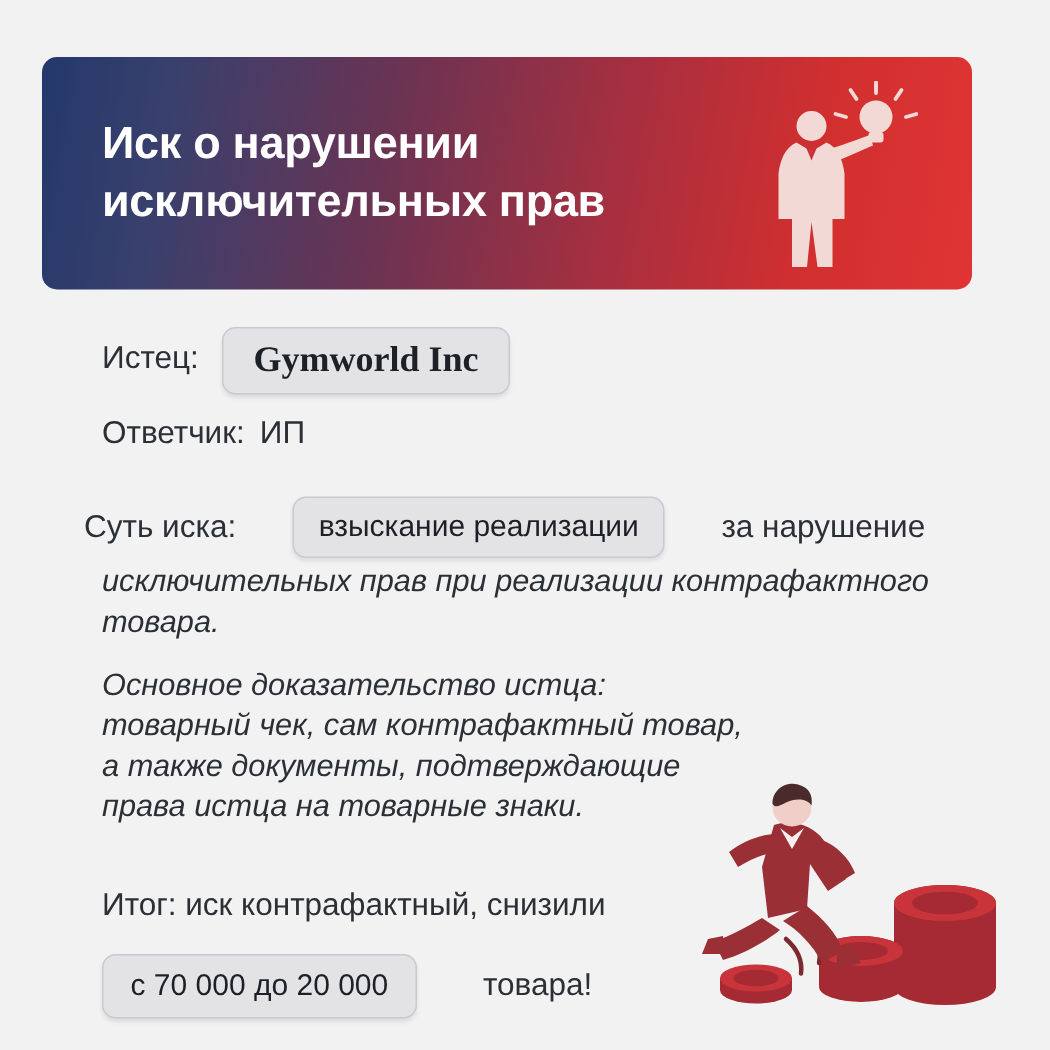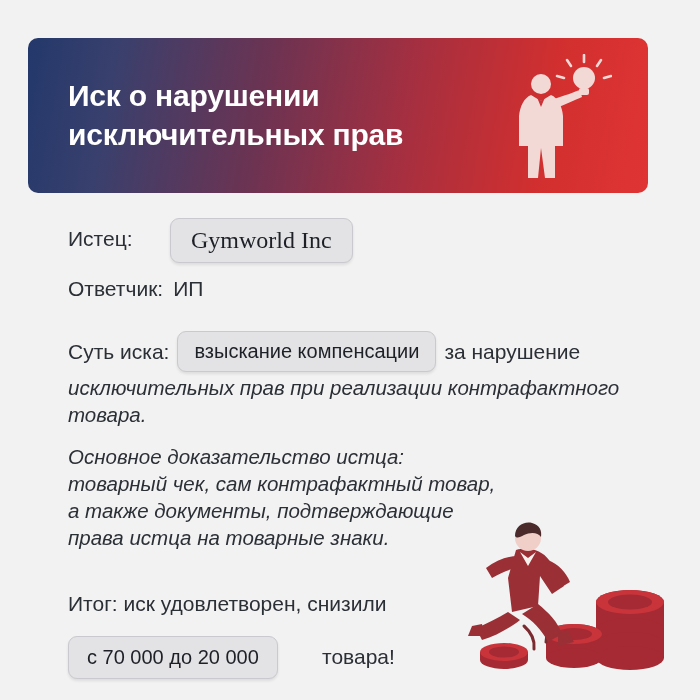--- a/index.html
+++ b/index.html
@@ -72,42 +72,44 @@
     color: #1d2026;
     white-space: nowrap;
   }
   .chip-serif {
     font-family: "Liberation Serif", serif;
     font-size: 24px;
     padding: 8px 20px;
   }
   .chip-plaintiff {
     position: absolute;
-    left: 170px;
+    left: 148px;
     top: 218px;
+    font-weight: bold;
   }
   .row-plaintiff {
     left: 68px;
     top: 227px;
   }
   .row-defendant {
     left: 68px;
     top: 277px;
   }
   .defendant-value {
     margin-left: 10px;
     color: #2b2f36;
     font-size: 21px;
   }
   .row-claim {
-    left: 68px;
+    left: 56px;
     top: 331px;
     width: 610px;
     align-items: center;
     flex-wrap: nowrap;
+    gap: 30px;
   }
   .chip-claim {
     font-size: 20px;
     padding: 8px 16px;
     margin: 0 8px;
   }
   .para {
     position: absolute;
     left: 68px;
     font-size: 20.5px;
@@ -185,29 +187,29 @@
   </div>
   <span class="chip chip-serif chip-plaintiff">Gymworld Inc</span>
 
   <div class="row row-defendant">
     <span class="label">Ответчик:</span>
     <span class="defendant-value">ИП</span>
   </div>
 
   <div class="row row-claim">
     <span class="label">Суть иска:</span>
-    <span class="chip chip-claim">взыскание компенсации</span>
+    <span class="chip chip-claim">взыскание реализации</span>
     <span class="label">за нарушение</span>
   </div>
   <div class="para para-claim-cont">исключительных прав при реализации контрафактного товара.</div>
 
   <div class="para para-evidence">Основное доказательство истца: товарный чек, сам контрафактный товар, а также документы, подтверждающие права истца на товарные знаки.</div>
 
   <div class="row row-result">
-    <span class="label">Итог: иск удовлетворен, снизили</span>
+    <span class="label">Итог: иск контрафактный, снизили</span>
   </div>
   <span class="chip chip-amount">с 70 000 до 20 000</span>
   <span class="rub-label">товара!</span>
 
   <svg class="runner" viewBox="0 0 270 200">
 
     <g>
 
       <g fill="#a52a33">
         <ellipse cx="218" cy="108" rx="34" ry="12"></ellipse>

